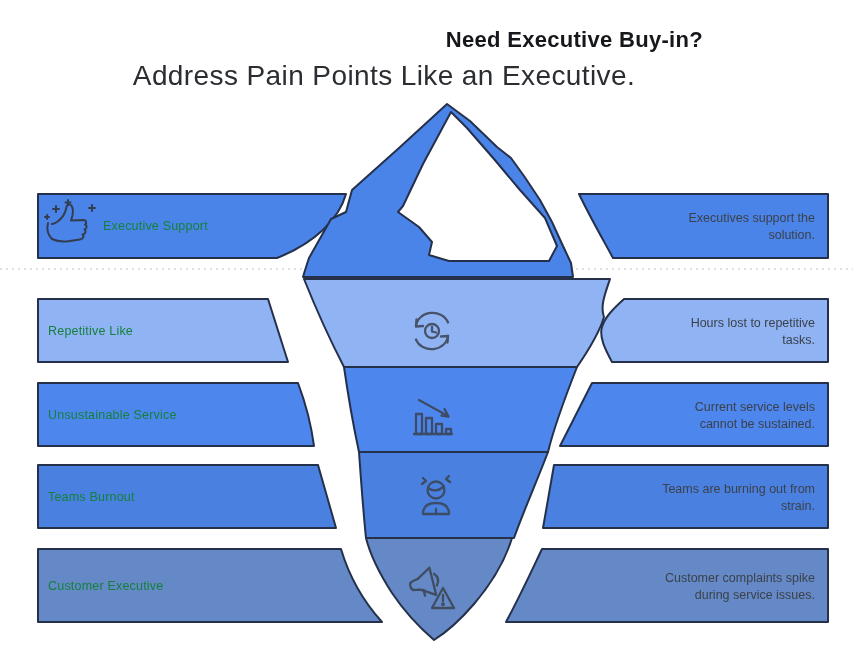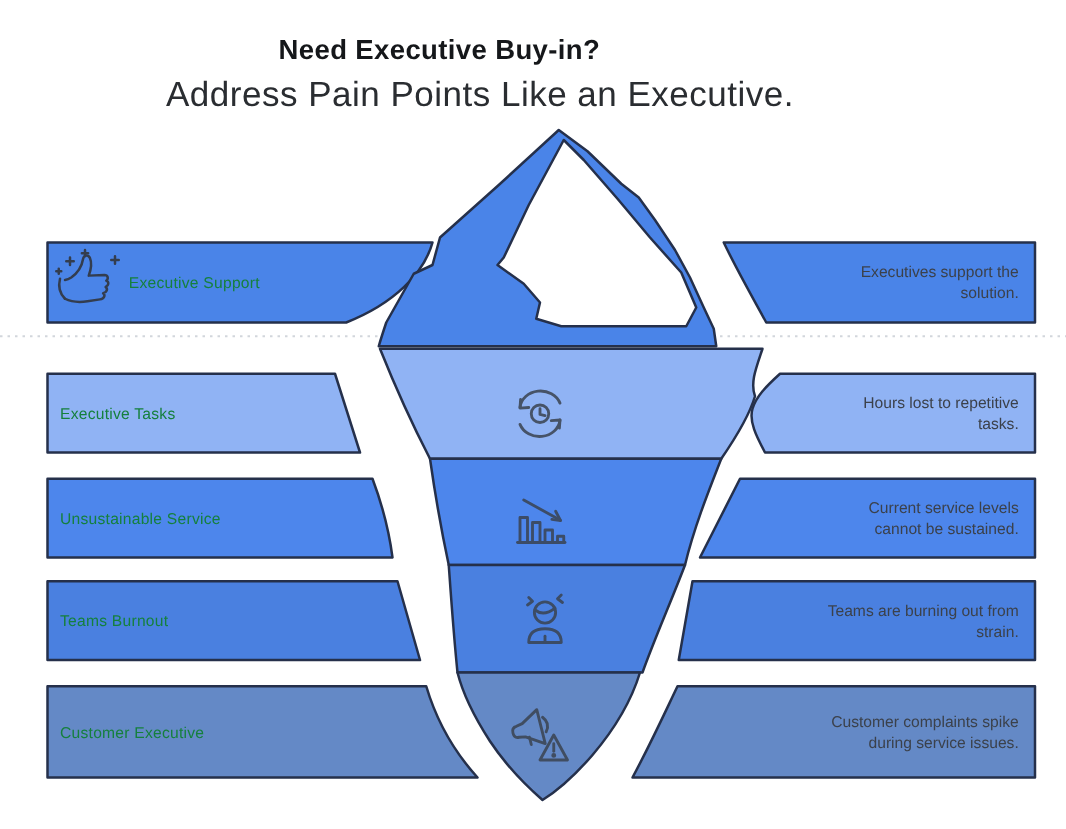--- a/index.html
+++ b/index.html
@@ -2,21 +2,21 @@
 <html><head>
 <meta charset="utf-8">
 <style>
   html,body{margin:0;padding:0;}
   body{
     width:853px;height:663px;background:#ffffff;position:relative;overflow:hidden;
     font-family:"Liberation Sans", sans-serif;
   }
   .stage{position:absolute;left:0;top:0;width:853px;height:663px;}
   .title{
-    position:absolute;top:27px;left:0;width:703px;text-align:center;
+    position:absolute;top:27px;left:0;width:703px;text-align:right;
     font-size:22px;font-weight:700;color:#15171a;letter-spacing:.3px;
   }
   .subtitle{
     position:absolute;top:60px;left:0;width:768px;text-align:center;
     font-size:28px;font-weight:400;color:#2a2d31;letter-spacing:.4px;
   }
   .band-label{
     position:absolute;transform:translateY(-50%);
     font-size:12.5px;font-weight:400;color:#15803d;white-space:nowrap;letter-spacing:.2px;
   }
@@ -64,21 +64,21 @@
     <path class="f-med ol" d="M303,277 C305,270 307,264 309,258 L331,219 L346,212 L352,190 L399,148 L447,104 L470,121 L497,147 L511,158 L524,176 L540,200 L552,222 L563,246 L571,263 L573,277 Z"></path>
     <path class="f-white ol" d="M451,112 L423,164 L403,206 L398,212 L419,227 L432,242 L429,255 L449,261 L549,261 L557,246 L545,218 L520,190 L494,159 L467,128 Z"></path>
 
     <path class="f-light ol" d="M304,279 H610 C605,294 600,306 604,317 C599,334 588,351 577,367 H344 C329,338 316,309 304,279 Z"></path>
     <path class="f-mid2 ol" d="M344,367 H577 C566,395 555,423 548,452 H359 C353,424 348,395 344,367 Z"></path>
     <path class="f-deep ol" d="M359,452 H548 C537,481 524,510 514,538 H366 C363,509 361,480 359,452 Z"></path>
     <path class="f-muted ol" d="M366,538 H512 C505,561 491,584 474,604 C461,619 447,632 434,640 C419,627 404,611 392,593 C381,576 371,558 366,538 Z"></path>
   </svg>
 
   <div class="band-label" style="left:103px;top:226px">Executive Support</div>
-  <div class="band-label" style="left:48px;top:331px">Executive Tasks</div>
+  <div class="band-label" style="left:48px;top:331px">Repetitive Like</div>
   <div class="band-label" style="left:48px;top:415px">Unsustainable Service</div>
   <div class="band-label" style="left:48px;top:497px">Teams Burnout</div>
   <div class="band-label" style="left:48px;top:586px">Customer Executive</div>
 
   <div class="band-desc" style="top:226px">Executives support the solution.</div>
   <div class="band-desc" style="top:331px">Hours lost to repetitive tasks.</div>
   <div class="band-desc" style="top:415px">Current service levels cannot be sustained.</div>
   <div class="band-desc" style="top:586px">Customer complaints spike during service issues.</div>
   <div class="band-desc" style="top:497px">Teams are burning out from strain.</div>
 

